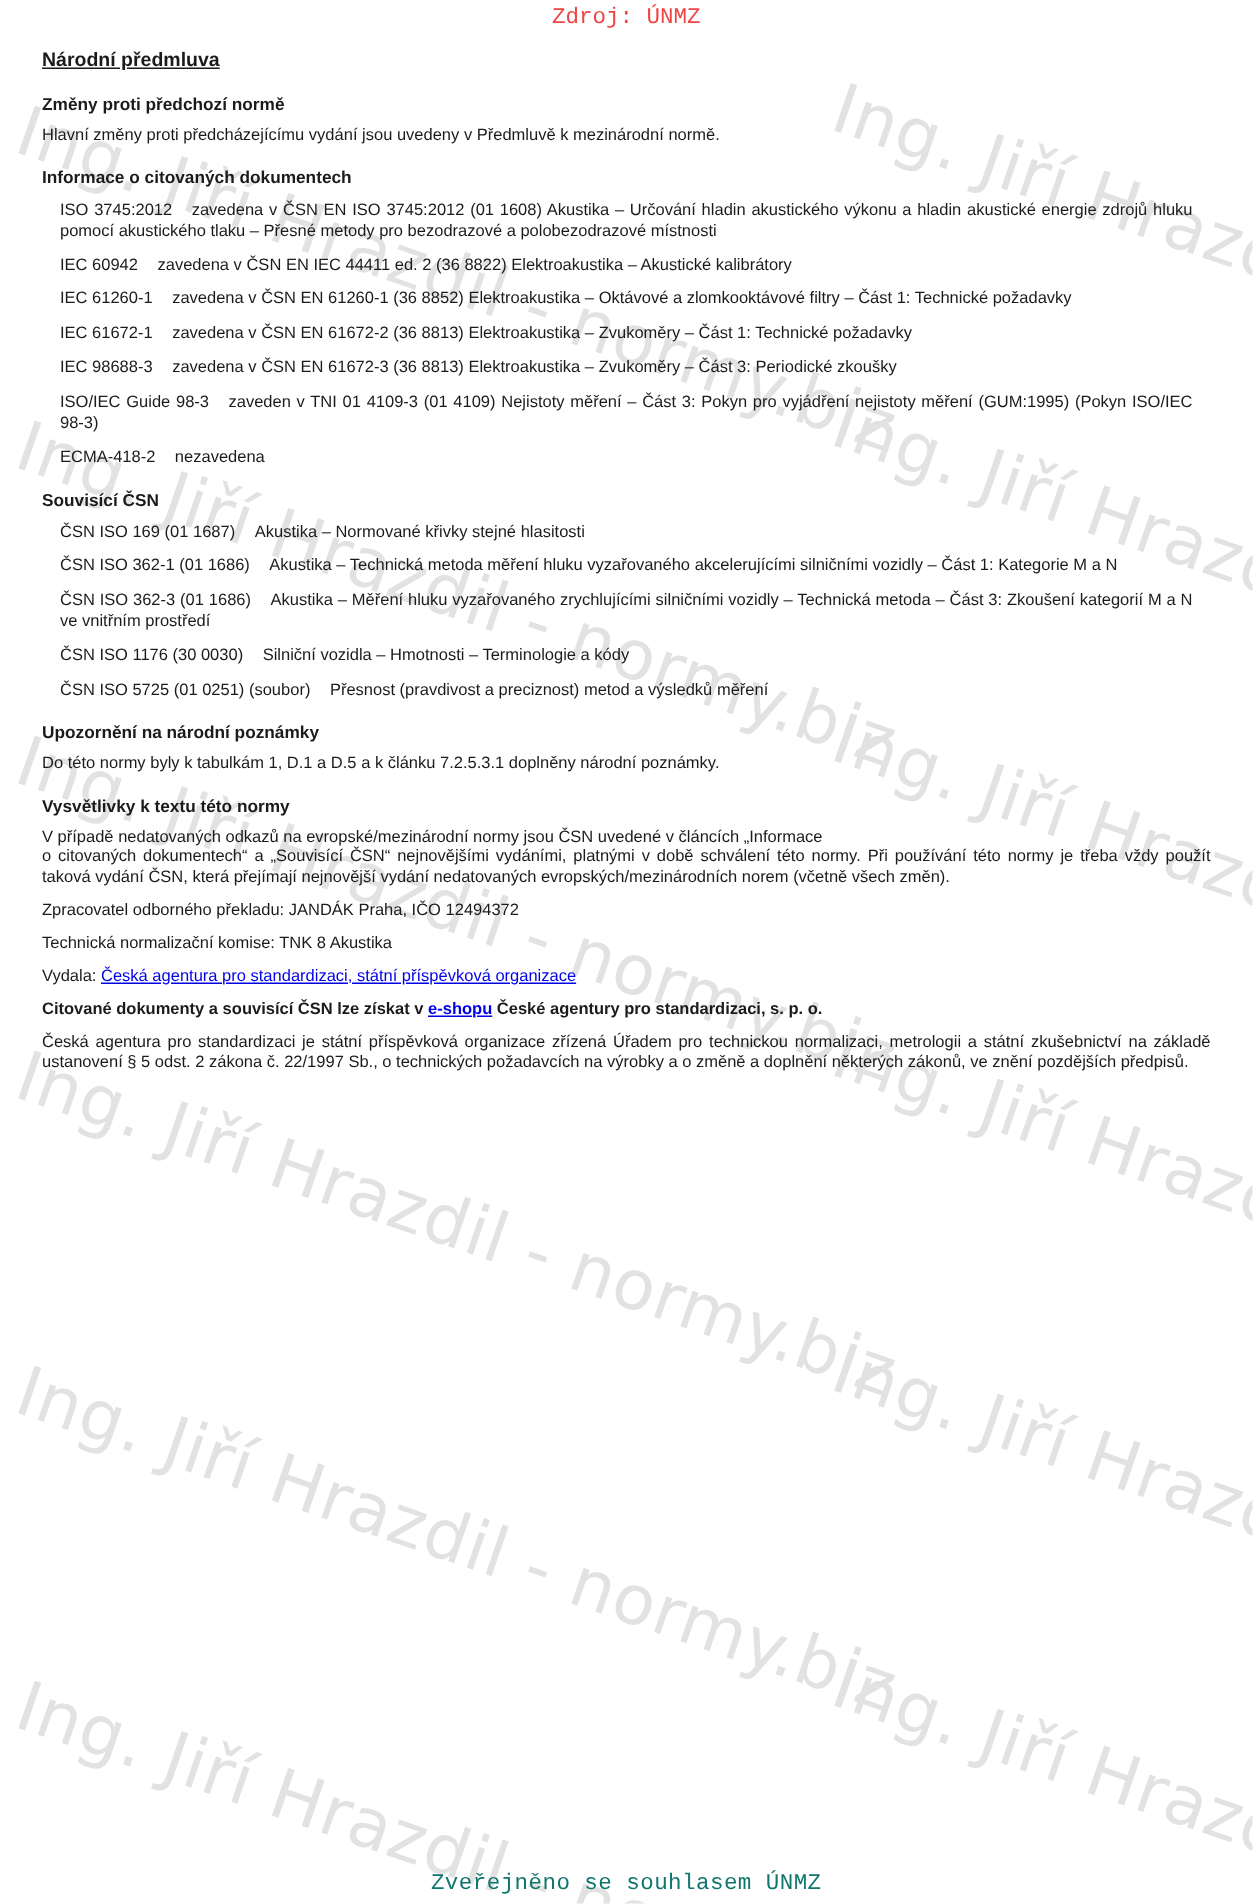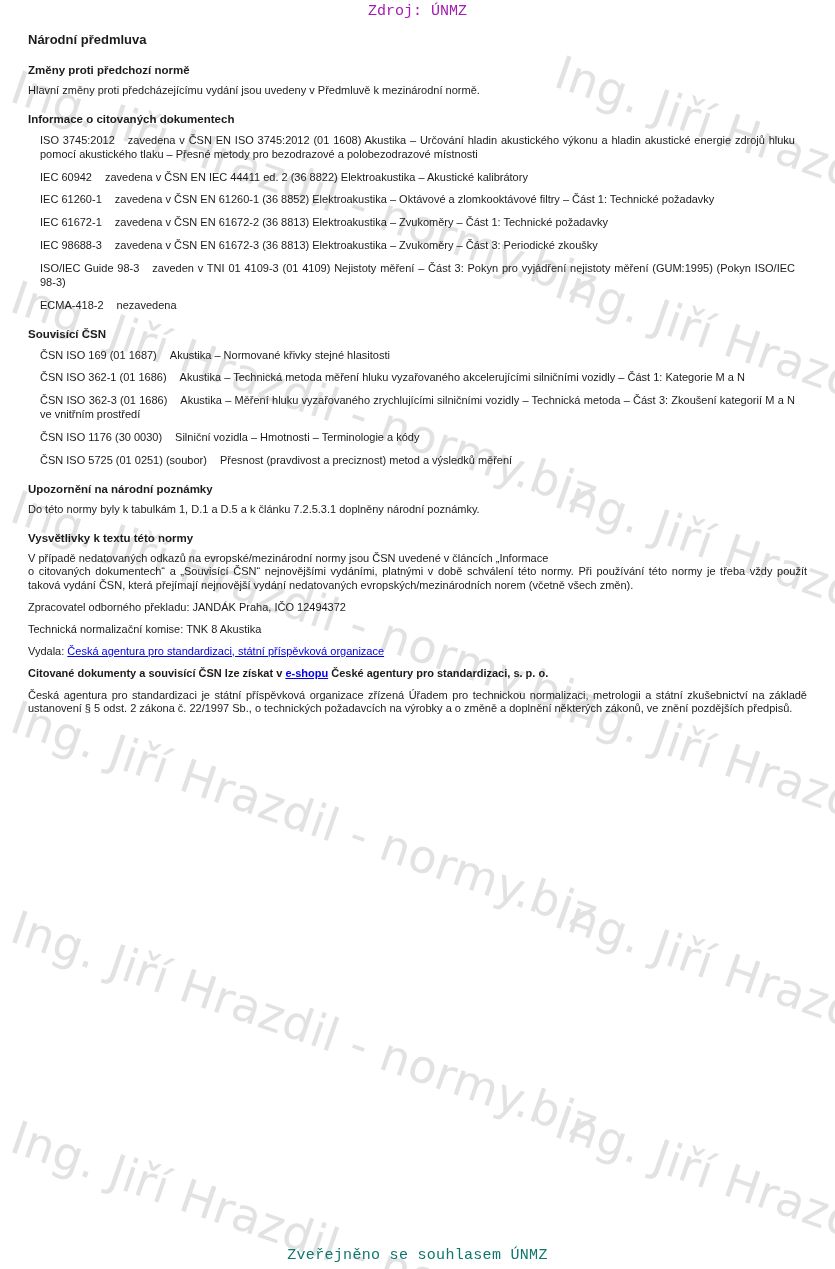--- a/index.html
+++ b/index.html
@@ -23,23 +23,23 @@
     transform-origin:0 0;
     letter-spacing:0.5px;
   }
   
   .content { position:relative; z-index:1; padding:0 28px; }
   .src-note {
     text-align:center;
     font-family:"Liberation Mono", monospace;
     font-size:15px;
     padding-top:3px;
-    color:#a21caf;
+    color:#ef4444;
   }
-  h1 { font-size:13px; font-weight:bold; margin:12px 0 17px; }
+  h1 { font-size:13px; font-weight:bold; margin:12px 0 17px;text-decoration:underline; }
   h2 { font-size:11.5px; font-weight:bold; margin:15px 0 8px; }
   p  { font-size:11px; line-height:1.26; margin:8px 0; text-align:justify; }
   p.ref { margin:9px 12px; }
   .code { margin-right:13px; }
   .bold { font-weight:bold; }
   a { color:#0000e8; text-decoration:underline; cursor:pointer; }
   .footer-note {
     position:absolute; z-index:1;
     left:0; right:0; bottom:5px;
     text-align:center;

